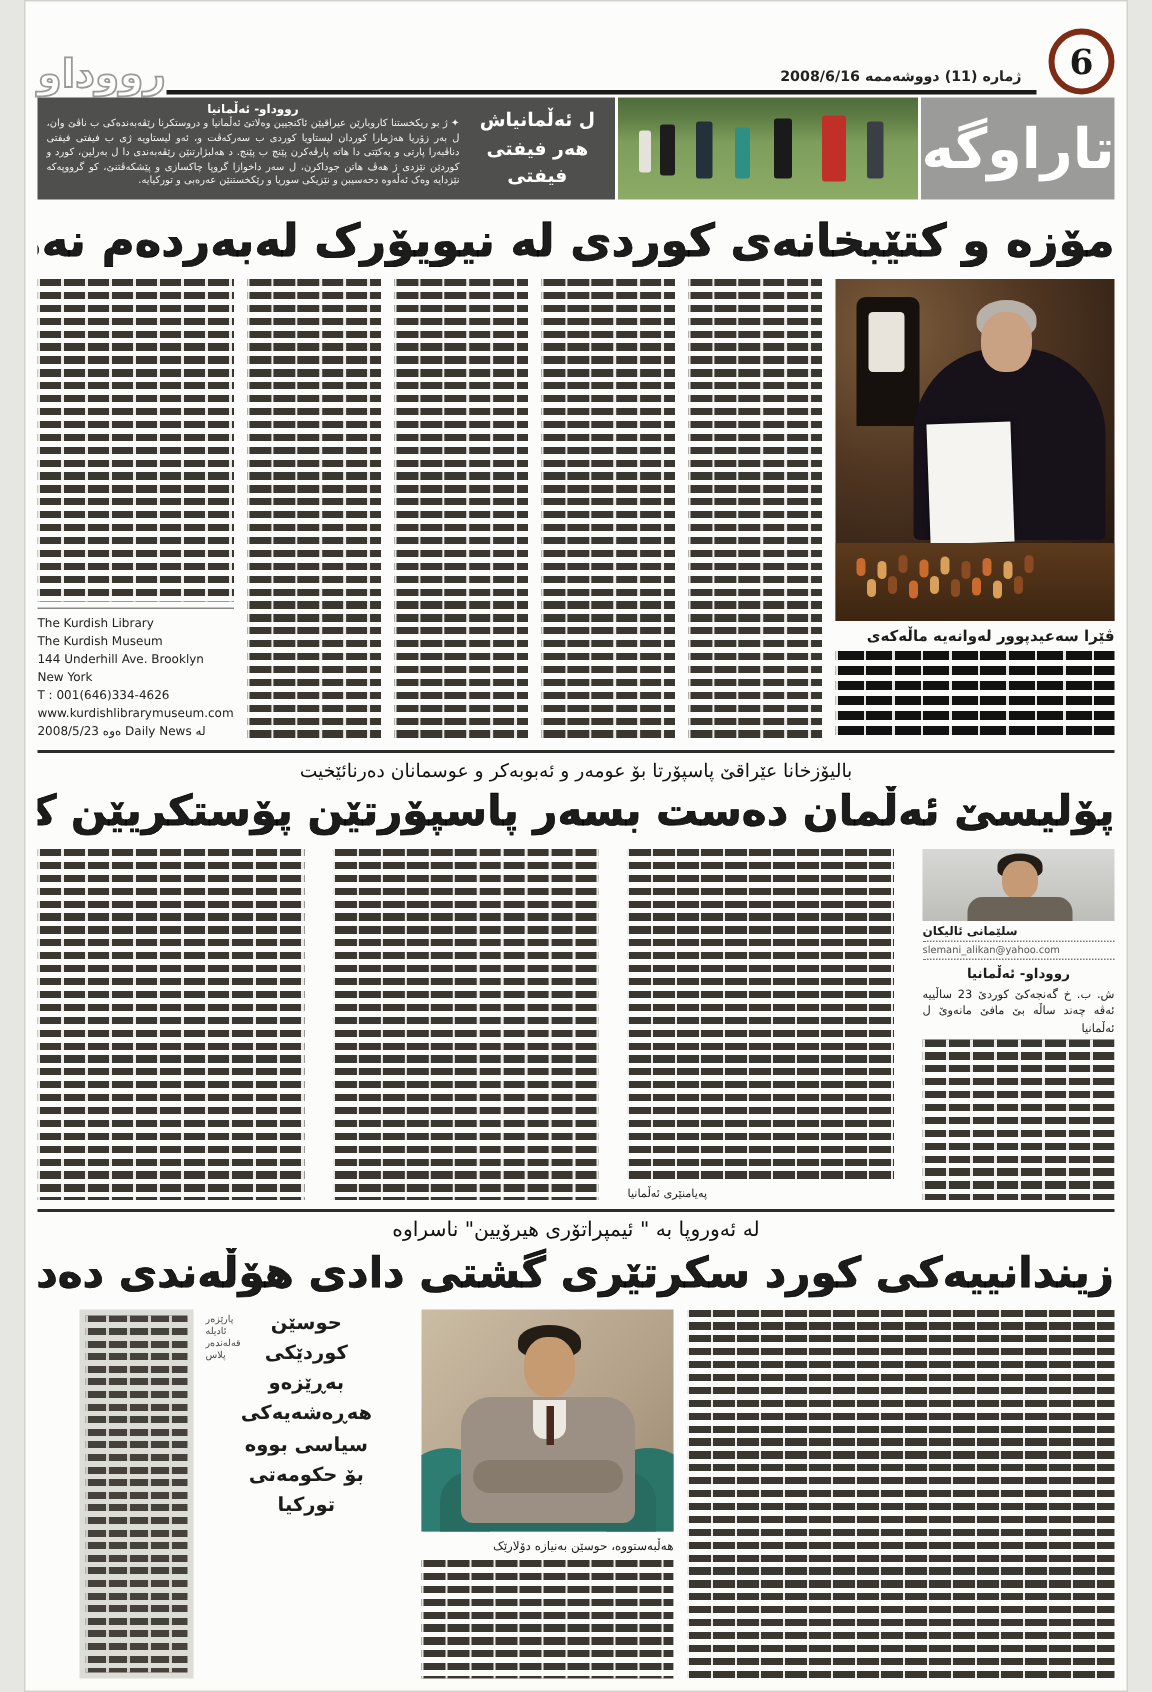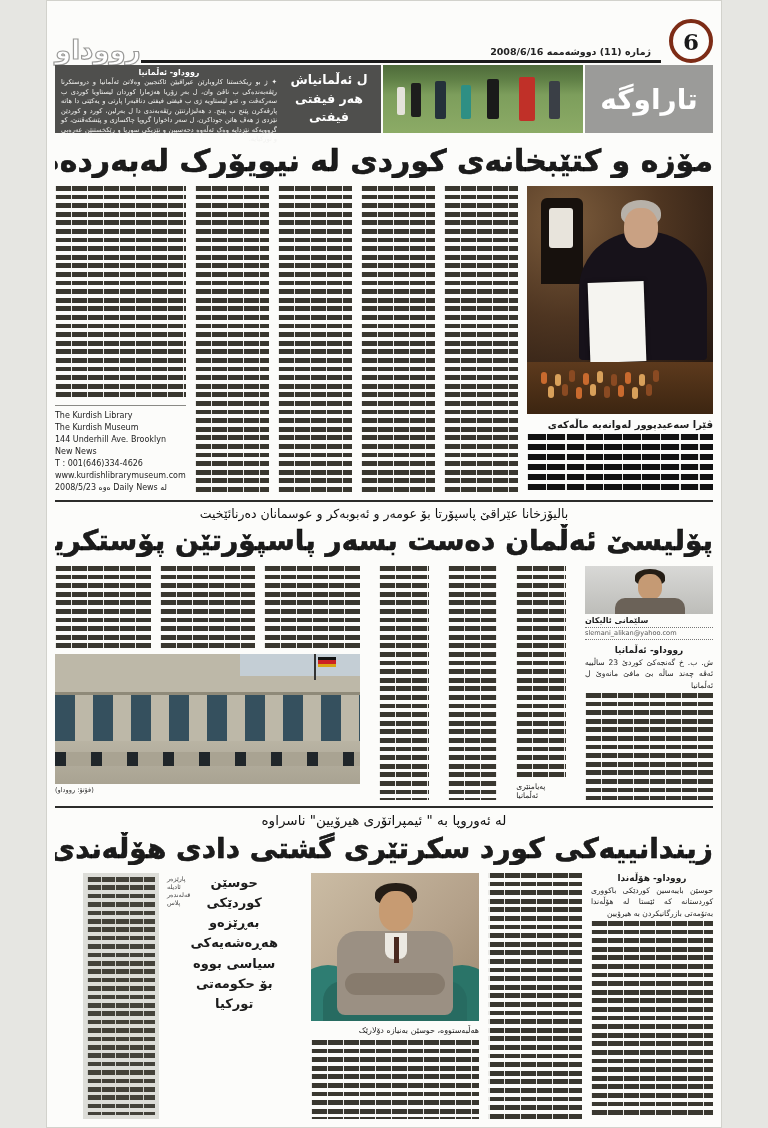--- a/index.html
+++ b/index.html
@@ -1,16 +1,16 @@
 <!DOCTYPE html>
 <html lang="ku"><head>
 <meta charset="utf-8">
 <style>
   html,body{margin:0;padding:0;background:#e6e6e2;font-family:"DejaVu Sans",sans-serif;}
-  .page{position:relative;width:676px;height:1128px;margin:0 auto;background:#fcfcfa;
+  .page{position:relative;width:736px;height:1128px;margin:0 auto;background:#fcfcfa;
         box-sizing:border-box;padding:22px 8px 6px 8px;overflow:hidden;color:#1c1c1c;
         border:1px solid #d2d2cc;}
   
   .masthead{display:flex;align-items:flex-end;height:40px;gap:8px;}
   .logo-wrap{width:78px;flex:0 0 auto;display:flex;align-items:flex-end;}
   .logo-text{font-size:26px;font-weight:bold;direction:rtl;color:#fff;
              -webkit-text-stroke:1.2px #9a9a98;text-stroke:1.2px #9a9a98;line-height:1;}
   .head-mid{flex:1;position:relative;height:100%;border-bottom:3px solid #1b1b1b;}
   .date-line{position:absolute;right:10px;bottom:3px;font-size:9.5px;font-weight:bold;direction:rtl;color:#222;margin-top:20px;}
   .badge{flex:0 0 auto;width:36px;height:36px;border:4px solid #7d2c16;border-radius:50%;
@@ -22,21 +22,21 @@
              padding:3px 6px;box-sizing:border-box;}
   .brief-highlight{flex:0 0 92px;display:flex;align-items:center;justify-content:center;
                    font-size:12.5px;font-weight:bold;text-align:center;line-height:1.5;}
   .brief-main{flex:1;display:flex;flex-direction:column;}
   .brief-kicker{text-align:center;font-size:8px;font-weight:bold;margin-bottom:1px;}
   .brief-body{font-size:6.6px;line-height:1.45;text-align:justify;color:#f2f2f0;}
   .band-photo{flex:0 0 200px;position:relative;overflow:hidden;
               background:linear-gradient(to bottom,#4e6a3a 0,#5f7f46 14px,#7d9e5c 30px,#8cab66 100%);}
   .band-photo .person{position:absolute;border-radius:2px;}
   .section-box{flex:0 0 128px;background:#9b9b99;color:#fff;display:flex;align-items:center;
-               justify-content:center;font-size:28px;font-weight:bold;direction:rtl;}
+               justify-content:center;font-size:37px;font-weight:bold;direction:rtl;}
   
   .fill{background:
       repeating-linear-gradient(to right, rgba(252,252,250,.9) 0 1.5px, transparent 1.5px 16px),
       repeating-linear-gradient(to bottom, #39372f 0 4.8px, transparent 4.8px 8.6px);}
   .fill.bold{background:
       repeating-linear-gradient(to right, rgba(252,252,250,.9) 0 1.5px, transparent 1.5px 19px),
       repeating-linear-gradient(to bottom, #121212 0 6px, transparent 6px 10px);}
   .divider{border:none;border-top:2px solid #2c2c2a;margin:6px 0 4px 0;}
   .headline{font-weight:bold;text-align:center;direction:rtl;white-space:nowrap;
             -webkit-text-stroke:.5px #000;overflow:hidden;}
@@ -197,21 +197,21 @@
         </div>
       <div class="a1-col">
           <div class="fill"></div>
         </div>
       <div class="a1-col">
         <div class="fill"></div>
         <div class="contact-box">
           <div>The Kurdish Library</div>
           <div>The Kurdish Museum</div>
           <div>144 Underhill Ave. Brooklyn</div>
-          <div>New News</div>
+          <div>New York</div>
           <div>T : 001(646)334-4626</div>
           <div>www.kurdishlibrarymuseum.com</div>
           <div class="rtl-line">لە Daily News ەوە 2008/5/23</div>
         </div>
       </div>
     </div>
   </div>
 
   <hr class="divider">
 
@@ -234,49 +234,29 @@
       <div class="a2-col">
         <div class="fill"></div>
         <div class="signature">پەیامنێری ئەڵمانیا</div>
       </div>
       <div class="a2-col">
           <div class="fill"></div>
         </div>
       <div class="a2-col">
           <div class="fill"></div>
         </div>
-      <div class="a2-left">
-        <div class="a2-left-top">
-          <div class="fill"></div>
-          <div class="fill"></div>
-          <div class="fill"></div>
-        </div>
-        <div class="reichstag">
-          <span class="sky"></span>
-          <span class="pole"></span>
-          <span class="flag"></span>
-          <span class="windows"></span>
-          <span class="windows2"></span>
-        </div>
-        <div class="photo-credit">(فۆتۆ: رووداو)</div>
-      </div>
     </div>
   </div>
 
   <hr class="divider">
 
   <div class="article3">
     <div class="kicker" style="font-size:13.5px;">لە ئەوروپا بە " ئیمپراتۆری هیرۆیین" ناسراوە</div>
     <div class="headline" style="font-size:28px;margin-top:4px;">زیندانییەکی کورد سکرتێری گشتی دادی هۆڵەندی دەداتە دادگە</div>
     <div class="a3-body">
-      <div class="a3-right">
-        <div class="a3-dateline">رووداو- هۆڵەندا</div>
-        <div class="a3-lead">حوسێن بایبەسین کوردێکی باکووری کوردستانە کە ئێستا لە هۆڵەندا بەتۆمەتی بازرگانیکردن بە هیرۆیین</div>
-        <div class="fill"></div>
-      </div>
       <div class="a3-col">
           <div class="fill"></div>
         </div>
       <div class="a3-photo-block">
         <div class="photo3">
           <span class="chairL"></span>
           <span class="chairR"></span>
           <span class="chairB"></span>
           <span class="suit"></span>
           <span class="arms"></span>

